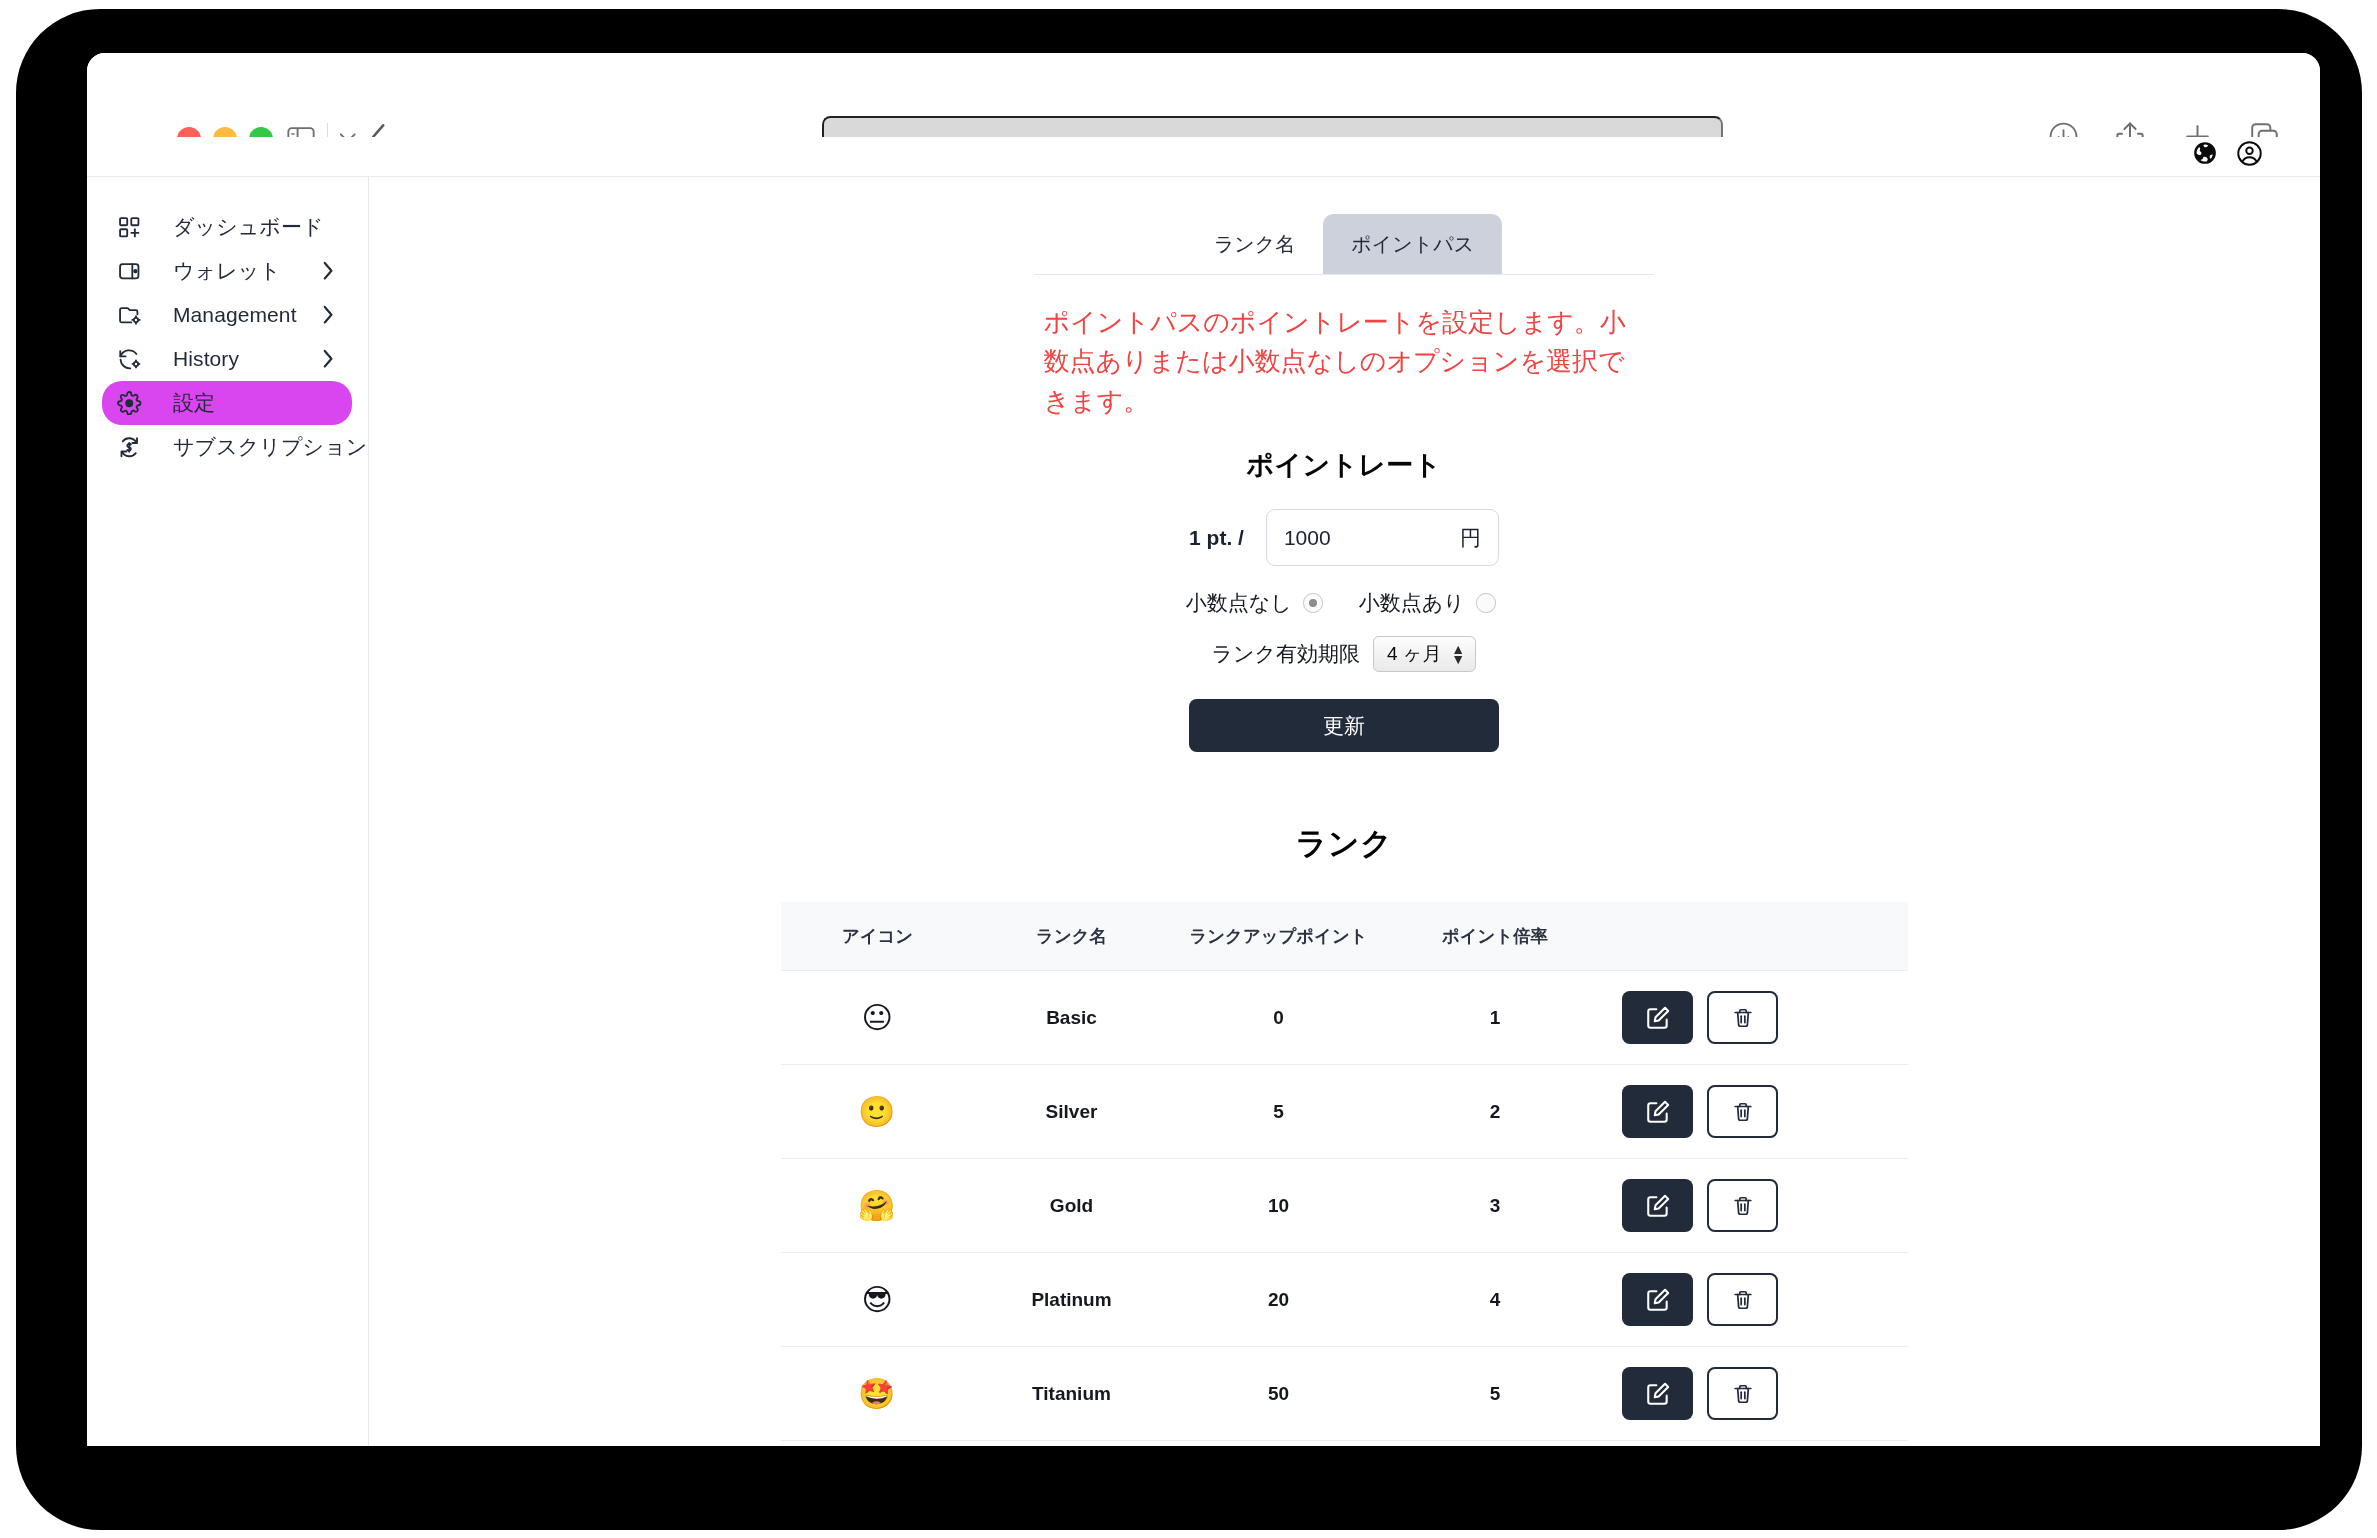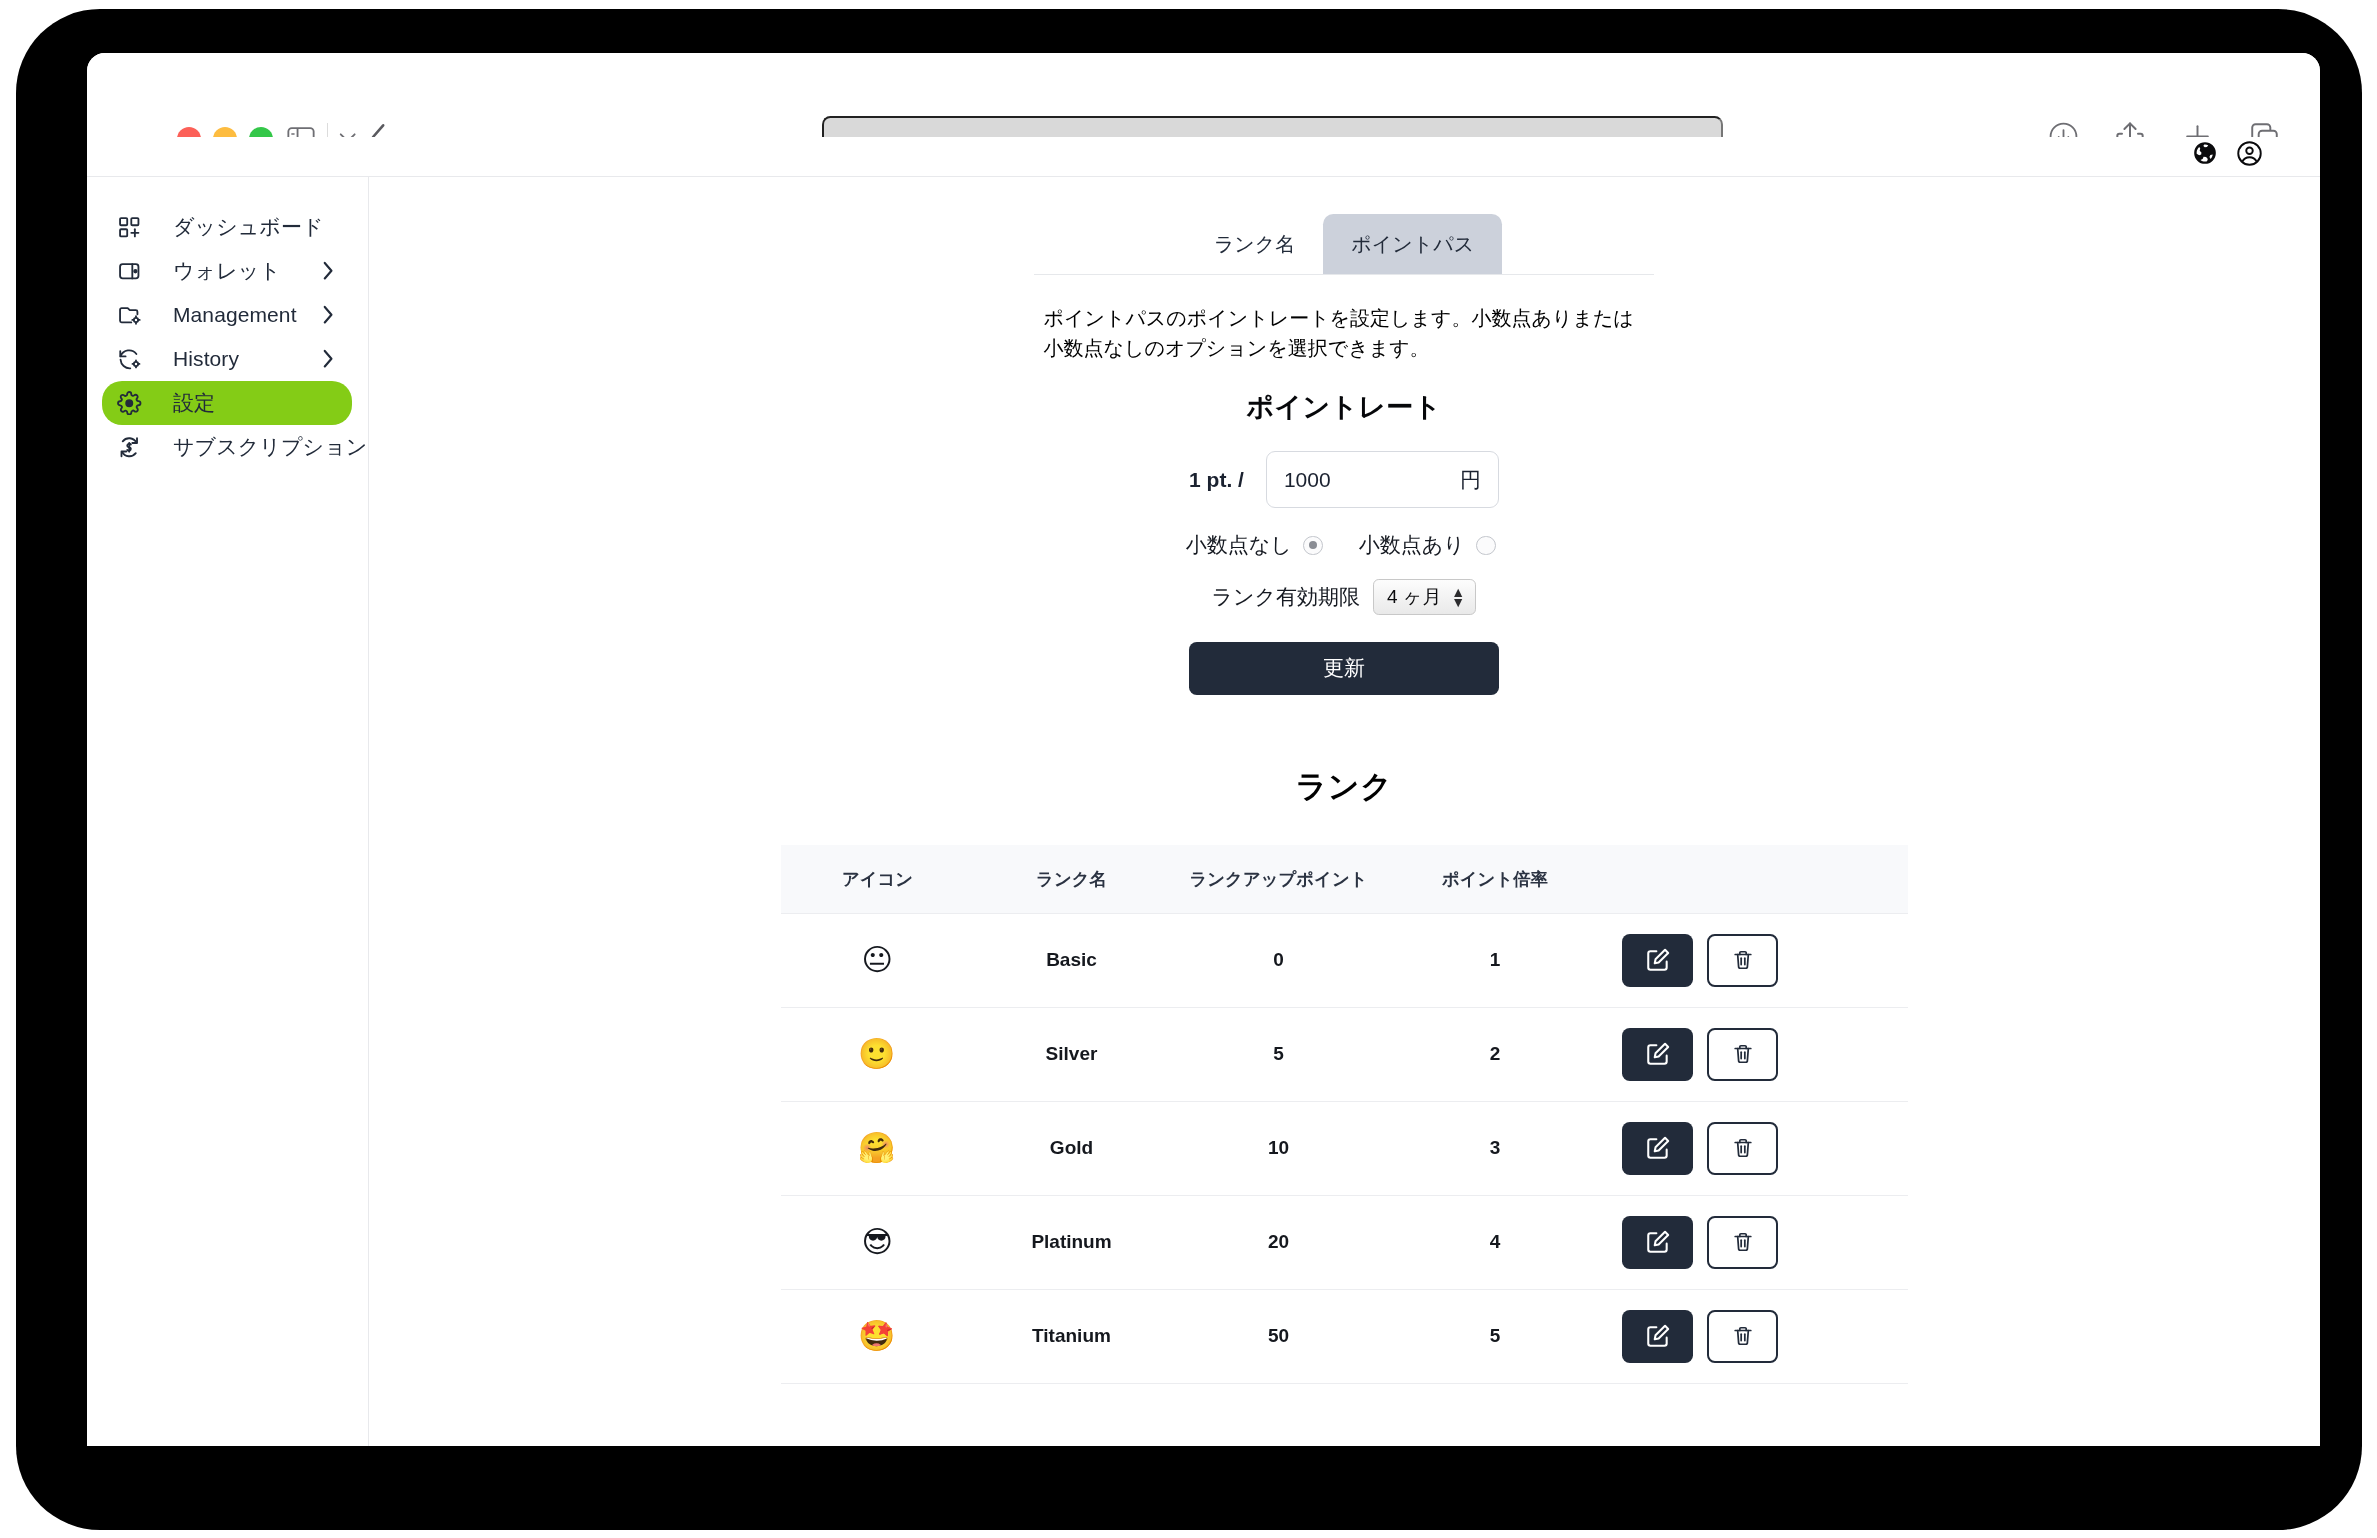--- a/index.html
+++ b/index.html
@@ -97,21 +97,21 @@
   }
   .nav-item {
     display: flex; align-items: center;
     height: 44px;
     padding: 0 14px;
     border-radius: 9px;
     color: #222b3a;
     cursor: pointer;
     gap: 16px;
   }
-  .nav-item.active { background: #84cc16; border-radius: 20px; }
+  .nav-item.active { background: #d946ef; border-radius: 20px; }
   .nav-icon {
     width: 27px; height: 27px;
     display: flex; align-items: center; justify-content: center;
     flex: 0 0 27px;
   }
   .nav-label {
     margin-left: 14px;
     font-size: 21px;
     font-weight: 500;
     letter-spacing: 0.1px;
@@ -150,23 +150,23 @@
     color: #222b3a;
     border-radius: 10.3px 10.3px 0 0;
     cursor: pointer;
     white-space: nowrap;
   }
   .tab.active { background: #ccd1db; }
 
   .intro {
     width: 601px;
     margin-top: 28px;
-    font-size: 20px;
+    font-size: 26px;
     line-height: 1.52;
-    color: #000000;
+    color: #ef4444;
     text-align: left;
   }
 
   .section-title {
     margin-top: 26px;
     font-size: 27px;
     font-weight: 700;
     color: #06070a;
     letter-spacing: 0.3px;
   }

